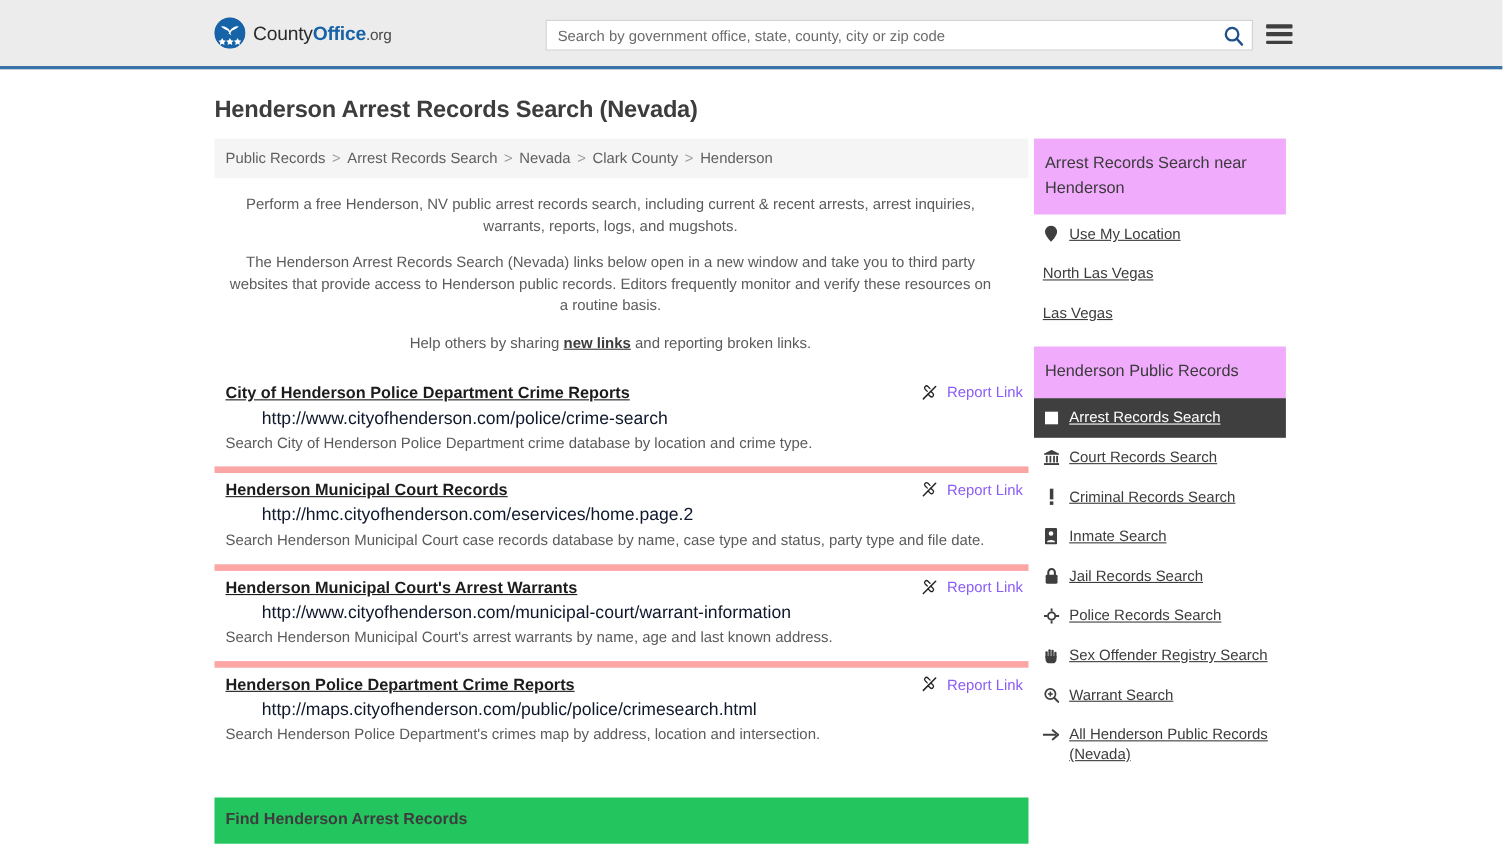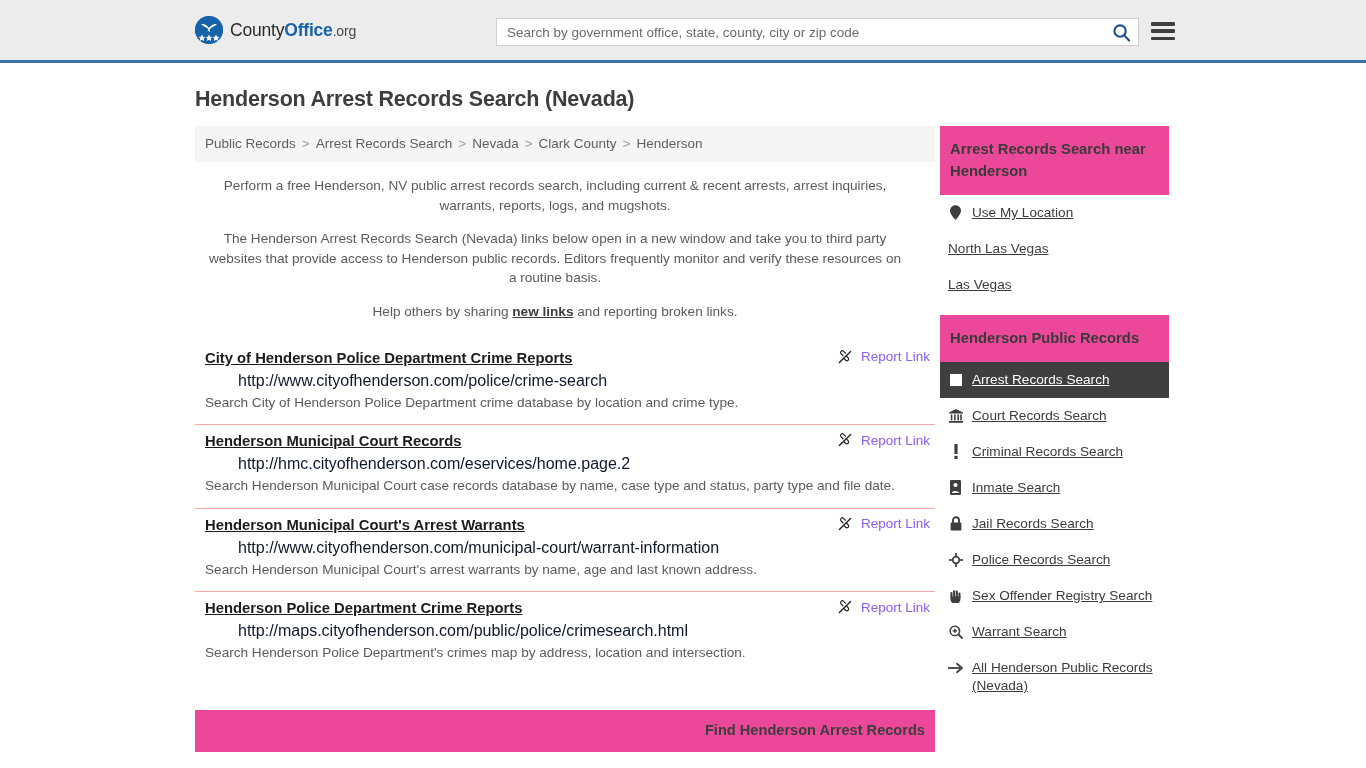--- a/index.html
+++ b/index.html
@@ -136,21 +136,21 @@
     max-width: 700px;
     text-align: center;
   }
   .intro a {
     color: #3c3c3c;
     font-weight: bold;
   }
 
   .results { margin-top: 20px; }
   .result {
-    border-bottom: 1px solid #fca5a5;
+    border-bottom: 6px solid #fca5a5;
     padding: 6px 0 12px 10px;
     position: relative;
   }
   .result:last-child { border-bottom: 0; }
   .result-head {
     display: flex;
     justify-content: space-between;
     align-items: flex-start;
   }
   .result-title {
@@ -182,43 +182,42 @@
   .result-desc {
     font-size: 13.6px;
     color: #5b5b5b;
     margin-top: 4px;
     line-height: 19.6px;
     max-width: 700px;
   }
 
   .find-box {
     margin-top: 35px;
-    background: #ec4899;
+    background: #22c55e;
     padding: 12px 10px 14px 10px;
-    text-align: right;
   }
   .find-box-title {
     font-size: 14.6px;
     font-weight: bold;
     color: #3d3d3d;
   }
 
   
   .sidebar {
     position: absolute;
     left: 940px;
     top: 63px;
     width: 229px;
   }
   .side-panel { margin-bottom: 12px; }
   .side-head {
-    background: #ec4899;
+    background: #f0abfc;
     padding: 12px 10px 13px 10px;
     font-size: 14.8px;
-    font-weight: bold;
+    font-weight: normal;
     color: #3a3a3a;
     line-height: 22px;
   }
   .side-list { padding: 0; margin: 0; list-style: none; }
   .side-item {
     display: flex;
     align-items: flex-start;
     gap: 9px;
     padding: 9px 10px 9px 8px;
     font-size: 13.6px;

